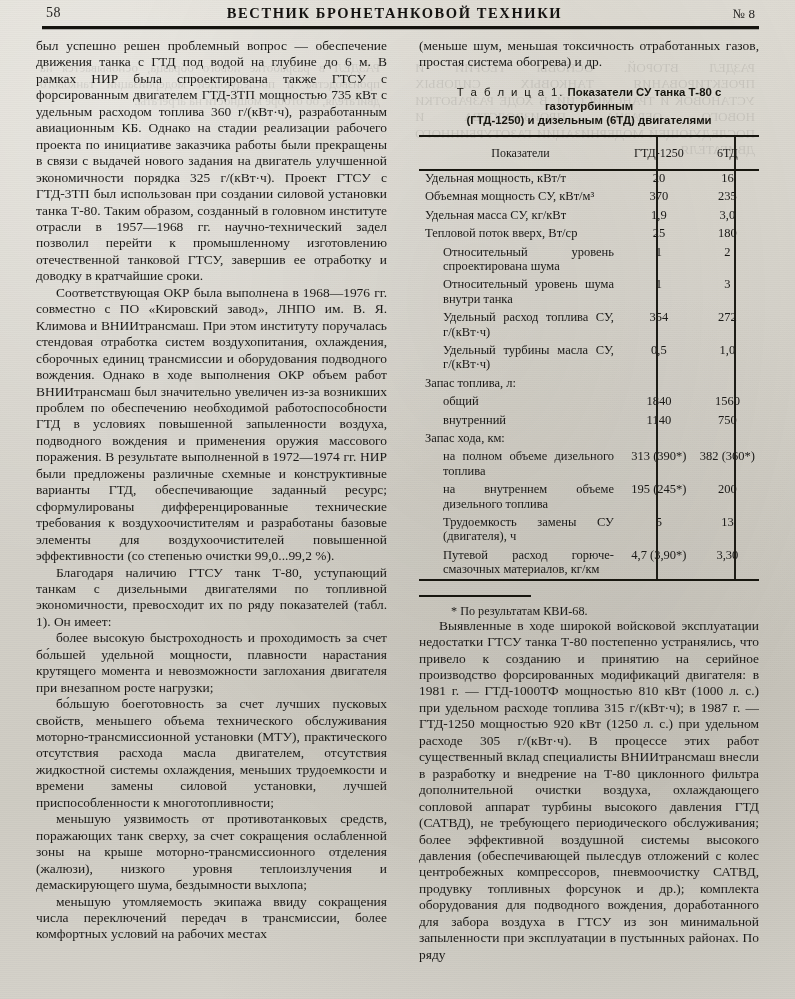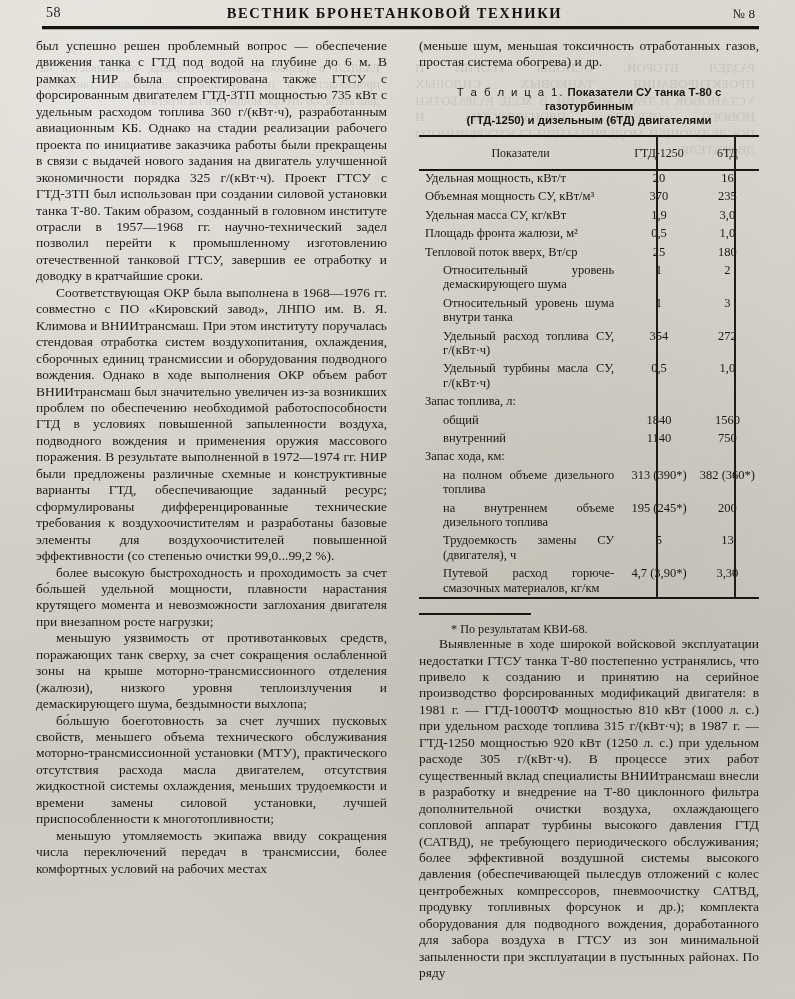--- a/index.html
+++ b/index.html
@@ -218,23 +218,24 @@
     <span class="journal">ВЕСТНИК БРОНЕТАНКОВОЙ ТЕХНИКИ</span>
     <span class="issue">№ 8</span>
     <div class="rule"></div>
   </div>
 
   <div class="cols">
 
     <div class="col col-left">
       <p class="noindent">был успешно решен проблемный вопрос — обеспечение движения танка с ГТД под водой на глубине до 6 м. В рамках НИР была спроектирована также ГТСУ с форсированным двигателем ГТД-3ТП мощностью 735 кВт с удельным расходом топлива 360 г/(кВт·ч), разработанным авиационным КБ. Однако на стадии реализации рабочего проекта по инициативе заказчика работы были прекращены в связи с выдачей нового задания на двигатель улучшенной экономичности порядка 325 г/(кВт·ч). Проект ГТСУ с ГТД-3ТП был использован при создании силовой установки танка Т-80. Таким образом, созданный в головном институте отрасли в 1957—1968 гг. научно-технический задел позволил перейти к промышленному изготовлению отечественной танковой ГТСУ, завершив ее отработку и доводку в кратчайшие сроки.</p>
       <p>Соответствующая ОКР была выполнена в 1968—1976 гг. совместно с ПО «Кировский завод», ЛНПО им. В. Я. Климова и ВНИИтрансмаш. При этом институту поручалась стендовая отработка систем воздухопитания, охлаждения, сборочных единиц трансмиссии и оборудования подводного вождения. Однако в ходе выполнения ОКР объем работ ВНИИтрансмаш был значительно увеличен из-за возникших проблем по обеспечению необходимой работоспособности ГТД в условиях повышенной запыленности воздуха, подводного вождения и применения оружия массового поражения. В результате выполненной в 1972—1974 гг. НИР были предложены различные схемные и конструктивные варианты ГТД, обеспечивающие заданный ресурс; сформулированы дифференцированные технические требования к воздухоочистителям и разработаны базовые элементы для воздухоочистителей повышенной эффективности (со степенью очистки 99,0...99,2 %).</p>
+      <p>Благодаря наличию ГТСУ танк Т-80, уступающий танкам с дизельными двигателями по топливной экономичности, превосходит их по ряду показателей (табл. 1). Он имеет:</p>
       <p>более высокую быстроходность и проходимость за счет бо́льшей удельной мощности, плавности нарастания крутящего момента и невозможности заглохания двигателя при внезапном росте нагрузки;</p>
+      <p>бо́льшую боеготовность за счет лучших пусковых свойств, меньшего объема технического обслуживания моторно-трансмиссионной установки (МТУ), практического отсутствия расхода масла двигателем, отсутствия жидкостной системы охлаждения, меньших трудоемкости и времени замены силовой установки, лучшей приспособленности к многотопливности;</p>
       <p>меньшую уязвимость от противотанковых средств, поражающих танк сверху, за счет сокращения ослабленной зоны на крыше моторно-трансмиссионного отделения (жалюзи), низкого уровня теплоизлучения и демаскирующего шума, бездымности выхлопа;</p>
-      <p>бо́льшую боеготовность за счет лучших пусковых свойств, меньшего объема технического обслуживания моторно-трансмиссионной установки (МТУ), практического отсутствия расхода масла двигателем, отсутствия жидкостной системы охлаждения, меньших трудоемкости и времени замены силовой установки, лучшей приспособленности к многотопливности;</p>
       <p>меньшую утомляемость экипажа ввиду сокращения числа переключений передач в трансмиссии, более комфортных условий на рабочих местах</p>
     </div>
 
     <div class="col col-right">
 
       <p class="noindent">(меньше шум, меньшая токсичность отработанных газов, простая система обогрева) и др.</p>
 
       <div class="tbl-block">
 
         <div class="tbl-caption">
@@ -272,31 +273,26 @@
                   <td class="c-name grp">Объемная  мощность СУ,  кВт/м³</td>
                   <td class="c-v1">370</td>
                   <td class="c-v2">235</td>
                 </tr>
               <tr>
                   <td class="c-name grp">Удельная  масса СУ, кг/кВт</td>
                   <td class="c-v1">1,9</td>
                   <td class="c-v2">3,0</td>
                 </tr>
               <tr>
-                  <td class="c-name grp">Площадь  фронта  жалюзи,  м²</td>
-                  <td class="c-v1">0,5</td>
-                  <td class="c-v2">1,0</td>
-                </tr>
-              <tr>
                   <td class="c-name grp">Тепловой поток вверх, Вт/ср</td>
                   <td class="c-v1">25</td>
                   <td class="c-v2">180</td>
                 </tr>
               <tr>
-                  <td class="c-name ind">Относительный   уровень  демаскирующего шума</td>
+                  <td class="c-name ind">Относительный   уровень  спроектирована шума</td>
                   <td class="c-v1">1</td>
                   <td class="c-v2">2</td>
                 </tr>
               <tr>
                   <td class="c-name ind">Относительный уровень шума внутри танка</td>
                   <td class="c-v1">1</td>
                   <td class="c-v2">3</td>
                 </tr>
               <tr>
                   <td class="c-name ind">Удельный   расход   топлива   СУ, г/(кВт·ч)</td>

